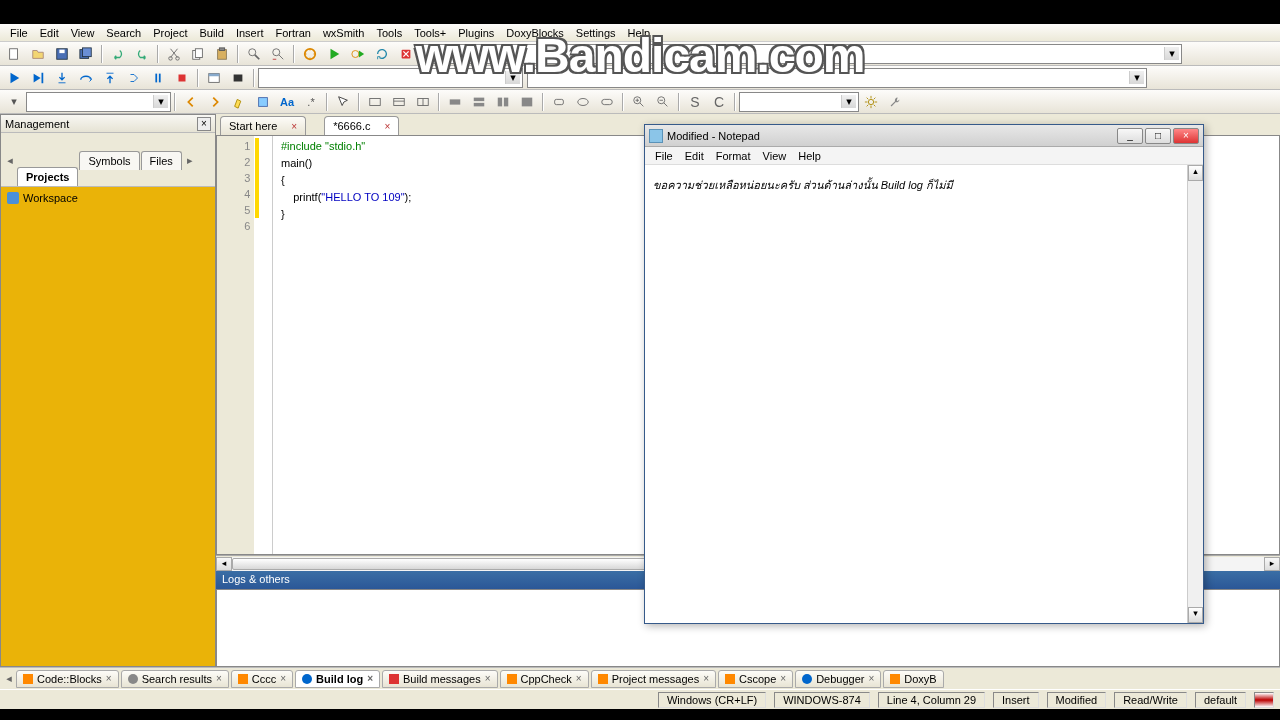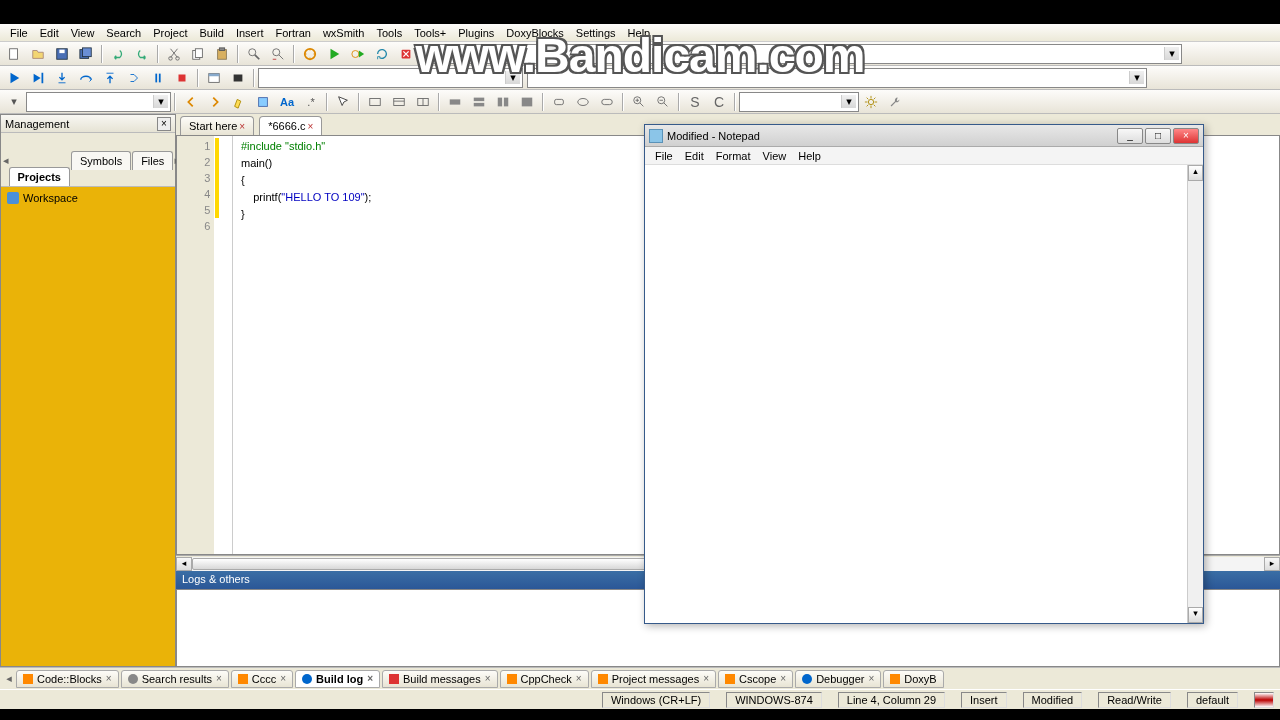--- a/index.html
+++ b/index.html
@@ -6,33 +6,33 @@
 body { background: #000; width: 1280px; height: 720px; overflow: hidden; position: relative; }
 .app { position: absolute; top: 24px; left: 0; width: 1280px; height: 670px; background: #ece9d8; }
 .menubar { background: linear-gradient(#fdfcfa,#ece9d8); height: 18px; display: flex; align-items: center; padding: 0 4px; border-bottom: 1px solid #ccc; }
 .menubar span { padding: 2px 6px; cursor: default; }
 .toolbar { background: linear-gradient(#fdfcfa,#e8e4d8); height: 24px; display: flex; align-items: center; padding: 0 2px; border-bottom: 1px solid #bbb; gap: 0; }
 .tbtn { width: 22px; height: 20px; display: flex; align-items: center; justify-content: center; border: 1px solid transparent; margin: 0 1px; color: #555; }
 .sep { width: 2px; height: 18px; border-left: 1px solid #aaa; border-right: 1px solid #fff; margin: 0 3px; }
 .combo { height: 20px; border: 1px solid #888; background: #fff; display: flex; align-items: center; padding: 0 2px; }
 .combo .arrow { width: 15px; text-align: center; background: linear-gradient(#f0f0f0,#d8d8d8); border-left: 1px solid #ccc; margin-left: auto; }
 .main { display: flex; height: 553px; }
-.sidebar { width: 176px; background: #fff; border: 1px solid #888; display: flex; flex-direction: column; }
+.sidebar { width: 216px; background: #fff; border: 1px solid #888; display: flex; flex-direction: column; }
 .panel-title { background: linear-gradient(#f8f7f3,#e6e3d4); border-bottom: 1px solid #bbb; height: 18px; display: flex; align-items: center; padding: 0 4px; justify-content: space-between; }
 .panel-title .close { width: 14px; height: 14px; text-align: center; line-height: 12px; border: 1px solid #888; background: #eee; font-size:10px;}
 .tabs-row { display: flex; align-items: center; background: #ece9d8; border-bottom: 1px solid #bbb; padding: 2px 2px 0 2px; }
 .tab-scroll { width: 14px; height: 16px; display: flex; align-items: center; justify-content: center; color: #666; }
 .mini-tab { padding: 3px 8px; border: 1px solid #999; border-bottom: none; background: #f8f7f3; margin-right: 1px; border-radius: 3px 3px 0 0; }
 .mini-tab.active { background: #fff; font-weight: bold; margin-top: 32px; }
 .tree { flex: 1; background: #eab308; padding: 4px; }
 .tree-item { display: flex; align-items: center; gap: 4px; padding: 1px 2px; }
 .tree-icon { width: 12px; height: 12px; background: #4a90d9; border-radius: 2px; display: inline-block; }
 .editor-area { flex: 1; display: flex; flex-direction: column; }
 .editor-tabs { background: #ece9d8; height: 22px; display: flex; align-items: flex-end; border-bottom: 1px solid #888; padding-left: 4px; }
-.ed-tab { padding: 3px 8px; border: 1px solid #999; background: linear-gradient(#fdfcf8,#e8e4d4); border-radius: 4px 4px 0 0; margin-right: 5px; display: flex; align-items: center; gap: 2px; border-bottom: none; }
+.ed-tab { padding: 3px 8px; border: 1px solid #999; background: linear-gradient(#fdfcf8,#e8e4d4); border-radius: 4px 4px 0 0; margin-right: 18px; display: flex; align-items: center; gap: 14px; border-bottom: none; }
 .ed-tab.active { background: #fff; }
 .ed-tab .x { color: #b33; font-size: 10px; cursor: pointer; }
 .code-area { flex: 1; background: #fff; display: flex; border: 1px solid #888; border-top: none; position: relative; }
 .gutter { width: 56px; background: #f0f0f0; border-right: 1px solid #ccc; display: flex; }
 .linenums { width: 38px; text-align: right; padding: 2px 4px 2px 2px; font-family: 'Courier New', monospace; font-size: 13px; color: #888; line-height: 16px; background:#ece9d8;}
 .marks { width: 18px; background: #fff; }
 .mark-bar { width: 4px; background: #ffd800; margin-left: 1px; height:80px; margin-top:2px;}
 .code-text { flex: 1; padding: 2px 8px; font-family: 'Courier New', monospace; font-size: 13px; line-height: 16px; white-space: pre; }
 .kw-green { color: #008000; }
 .kw-str { color: #0000c0; }
@@ -40,21 +40,21 @@
 .hscroll .btn { width: 16px; height: 14px; background: linear-gradient(#f8f8f8,#ddd); border: 1px solid #aaa; text-align: center; font-size: 9px; }
 .hscroll .track { flex: 1; height: 14px; background: #f4f4f4; position: relative; }
 .hscroll .thumb { position: absolute; left: 0; width: 65%; height: 12px; top: 1px; background: linear-gradient(#fff,#d8d8d8); border: 1px solid #aaa; border-radius: 2px; }
 .logs-header { background: linear-gradient(#3a6ea5,#2b5797); color: #fff; height: 18px; padding: 2px 6px; }
 .logs-body { height: 78px; background: #fff; border: 1px solid #888; }
 .bottom-tabs { background: #ece9d8; height: 22px; display: flex; align-items: center; padding: 0 2px; border-top: 1px solid #bbb; overflow: hidden; }
 .btab { padding: 2px 6px; border: 1px solid #aaa; background: linear-gradient(#fdfcf8,#e8e4d4); margin-right: 2px; border-radius: 3px 3px 0 0; display: flex; align-items: center; gap: 4px; white-space: nowrap; }
 .btab.active { background: #fff; font-weight: bold; }
 .btab .x { color: #666; font-size: 10px; }
 .btab .ico { width: 10px; height: 10px; display: inline-block; }
-.statusbar { background: #ece9d8; height: 20px; border-top: 1px solid #fff; display: flex; align-items: center; padding: 0 6px; gap: 16px; }
+.statusbar { background: #ece9d8; height: 20px; border-top: 1px solid #fff; display: flex; align-items: center; padding: 0 6px; gap: 8px; }
 .statusbar .cell { border: 1px inset #ddd; padding: 1px 8px; height: 16px; display: flex; align-items: center; }
 .spacer { flex: 1; }
 .notepad { position: absolute; top: 124px; left: 644px; width: 560px; height: 500px; background: #fff; border: 1px solid #365a8a; box-shadow: 2px 2px 8px rgba(0,0,0,0.3); }
 .np-title { height: 22px; background: linear-gradient(#e8e8e8,#d0d0d0); display: flex; align-items: center; padding: 0 4px; border-bottom: 1px solid #aaa; }
 .np-title .ico { width: 14px; height: 14px; background: #8bc5e8; border: 1px solid #5a92b8; margin-right: 4px; }
 .np-ctl { margin-left: auto; display: flex; gap: 2px; }
 .np-ctl div { width: 26px; height: 16px; border: 1px solid #888; background: linear-gradient(#f8f8f8,#ddd); text-align: center; font-size: 10px; line-height: 14px; border-radius: 2px; }
 .np-ctl .close { background: linear-gradient(#f88,#d33); color: #fff; }
 .np-menu { height: 18px; background: #f4f4f4; display: flex; align-items: center; padding: 0 4px; border-bottom: 1px solid #ddd; }
 .np-menu span { padding: 2px 6px; }
@@ -527,18 +527,21 @@
       <div class="close">×</div>
     </div>
   </div>
   <div class="np-menu">
     <span>File</span>
     <span>Edit</span>
     <span>Format</span>
     <span>View</span>
     <span>Help</span>
   </div>
+  <div class="np-body">
+    <span style="font-style:italic">ขอความช่วยเหลือหน่อยนะครับ ส่วนด้านล่างนั้น Build log ก็ไม่มี</span>
+  </div>
   <div class="np-scroll">
     <div class="sbtn">▴</div>
     <div style="flex:1"></div>
     <div class="sbtn" style="position:absolute;bottom:0;width:100%">▾</div>
   </div>
 </div>
 
 </body></html>

